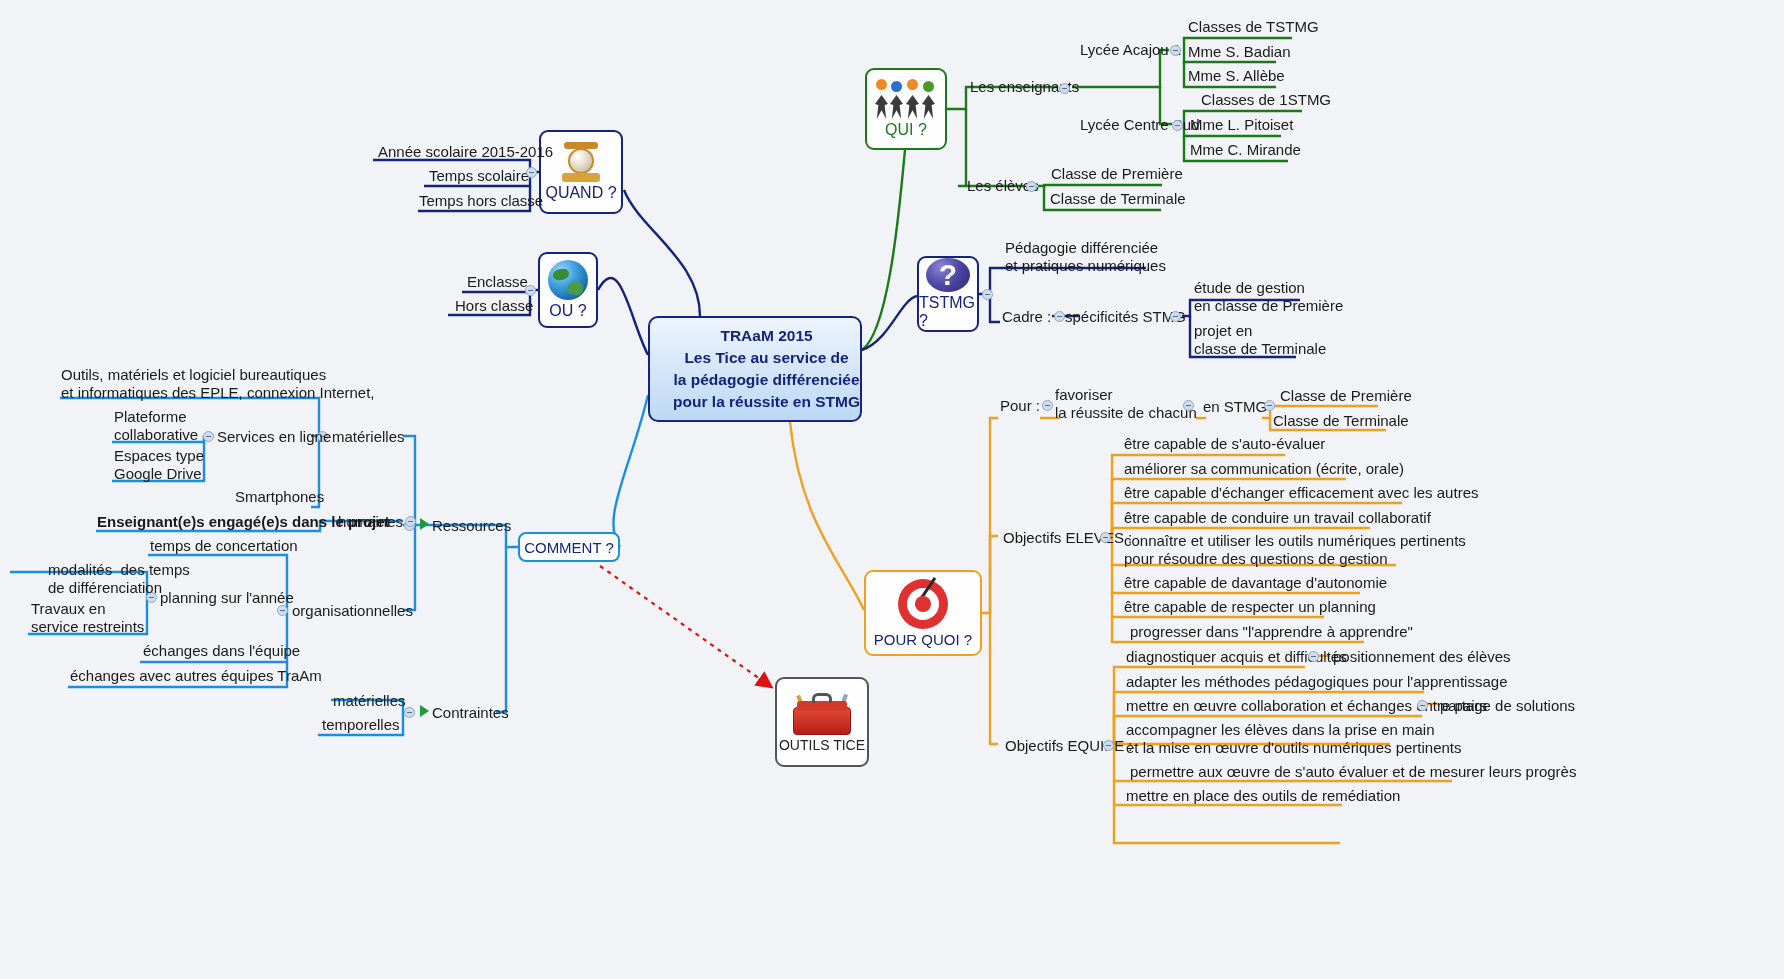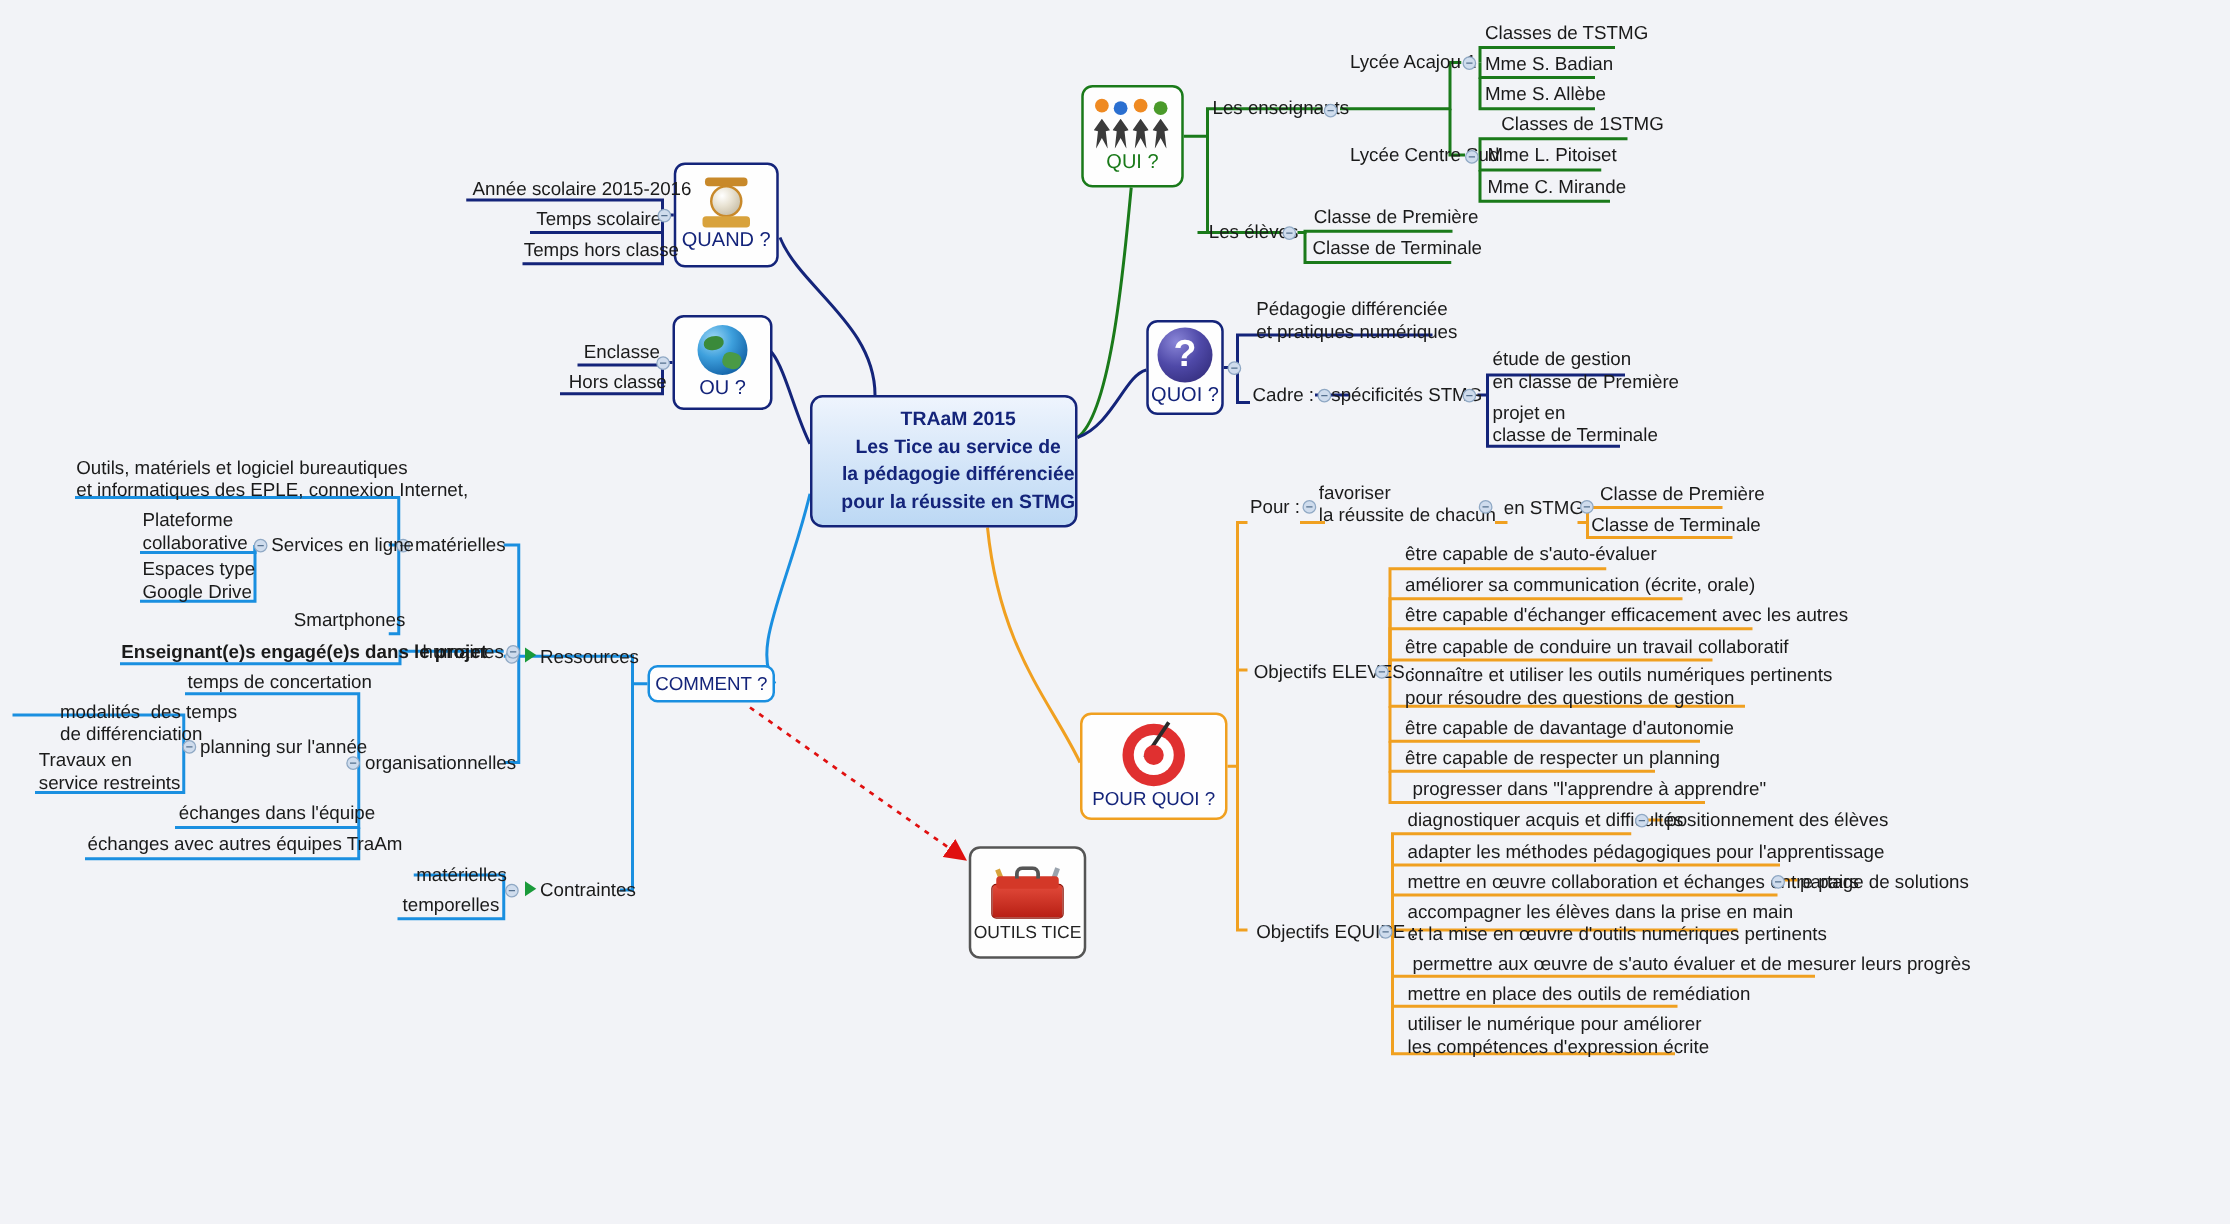--- a/index.html
+++ b/index.html
@@ -35,21 +35,21 @@
     display:flex;flex-direction:column;align-items:center;justify-content:center;
     box-sizing:border-box;
   }
   .iconbox .cap{font-size:16px;margin-top:2px;}
   .iconbox .glyph{line-height:1;}
 
   .ib-qui{left:865px;top:68px;width:82px;height:82px;border:2px solid #1a7a1a;}
   .ib-qui .cap{color:#1a7a1a;}
   .ib-quand{left:539px;top:130px;width:84px;height:84px;border:2px solid #14247a;}
   .ib-quand .cap{color:#14247a;}
-  .ib-ou{left:538px;top:252px;width:80px;height:76px;border:2px solid #14247a;}
+  .ib-ou{left:538px;top:252px;width:60px;height:76px;border:2px solid #14247a;}
   .ib-ou .cap{color:#14247a;}
   .ib-quoi{left:917px;top:256px;width:62px;height:76px;border:2px solid #14247a;}
   .ib-quoi .cap{color:#14247a;}
   .ib-pourquoi{left:864px;top:570px;width:118px;height:86px;border:2px solid #f0a020;}
   .ib-pourquoi .cap{color:#14247a;font-size:15px;}
   .ib-outils{left:775px;top:677px;width:94px;height:90px;border:2px solid #555;}
   .ib-outils .cap{color:#222;font-size:14px;}
 
   
   .comment{
@@ -251,21 +251,21 @@
     <div class="cap">QUAND ?</div>
   </div>
 
   <div class="iconbox ib-ou">
     <div class="glyph globe"></div>
     <div class="cap">OU ?</div>
   </div>
 
   <div class="iconbox ib-quoi">
     <div class="glyph qmark">?</div>
-    <div class="cap">QUOI ?</div>
+    <div class="cap">TSTMG ?</div>
   </div>
 
   <div class="iconbox ib-outils">
     <div class="glyph toolbox">
       <div class="t1"></div>
         <div class="t2"></div>
       <div class="body"></div>
         <div class="lid"></div>
         <div class="handle"></div>
     </div>
@@ -391,16 +391,14 @@
   <div class="bullet" style="left:1308px;top:651px;"></div>
   <div class="node" style="left:1333px;top:647px;">positionnement des élèves</div>
   <div class="node" style="left:1126px;top:672px;">adapter les méthodes pédagogiques pour l'apprentissage</div>
   <div class="node" style="left:1126px;top:696px;">mettre en œuvre collaboration et échanges entre pairs</div>
   <div class="bullet" style="left:1417px;top:700px;"></div>
   <div class="node" style="left:1440px;top:696px;">partage de solutions</div>
   <div class="node two" style="left:1126px;top:721px;">accompagner les élèves dans la prise en main
 et la mise en œuvre d'outils numériques pertinents</div>
   <div class="node" style="left:1130px;top:762px;">permettre aux œuvre de s'auto évaluer et de mesurer leurs progrès</div>
   <div class="node" style="left:1126px;top:786px;">mettre en place des outils de remédiation</div>
-  <div class="node two" style="left:1126px;top:811px;">utiliser le numérique pour améliorer
-les compétences d'expression écrite</div>
 
 </div>
 
 </body></html>

